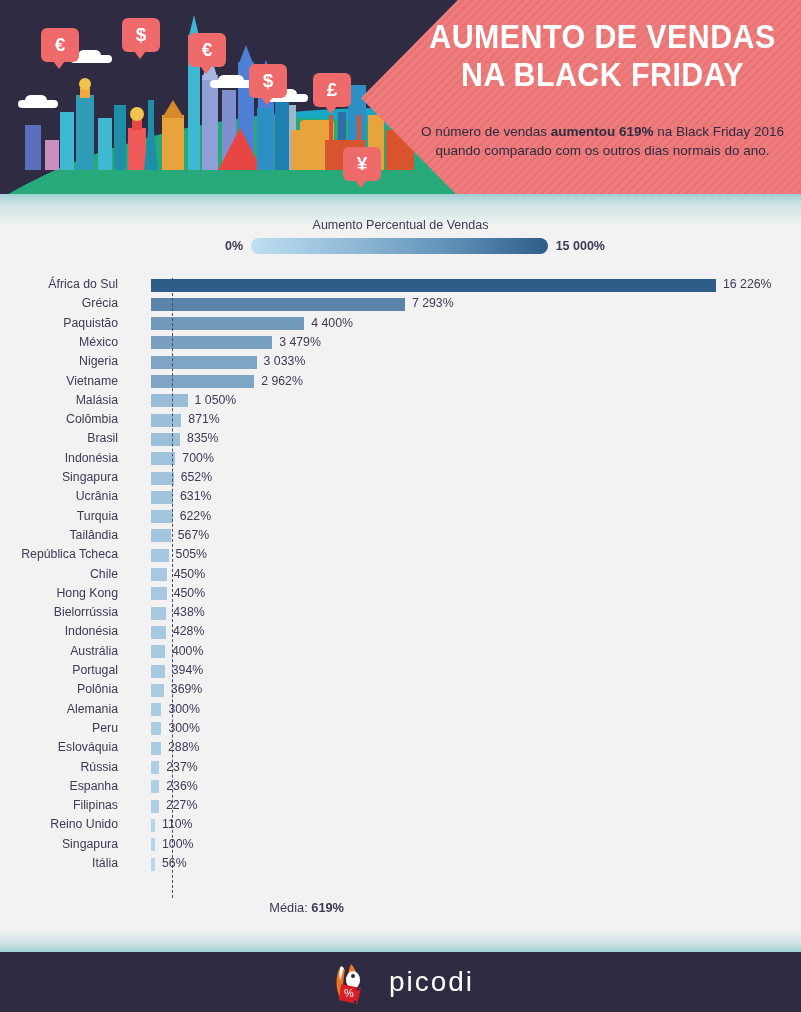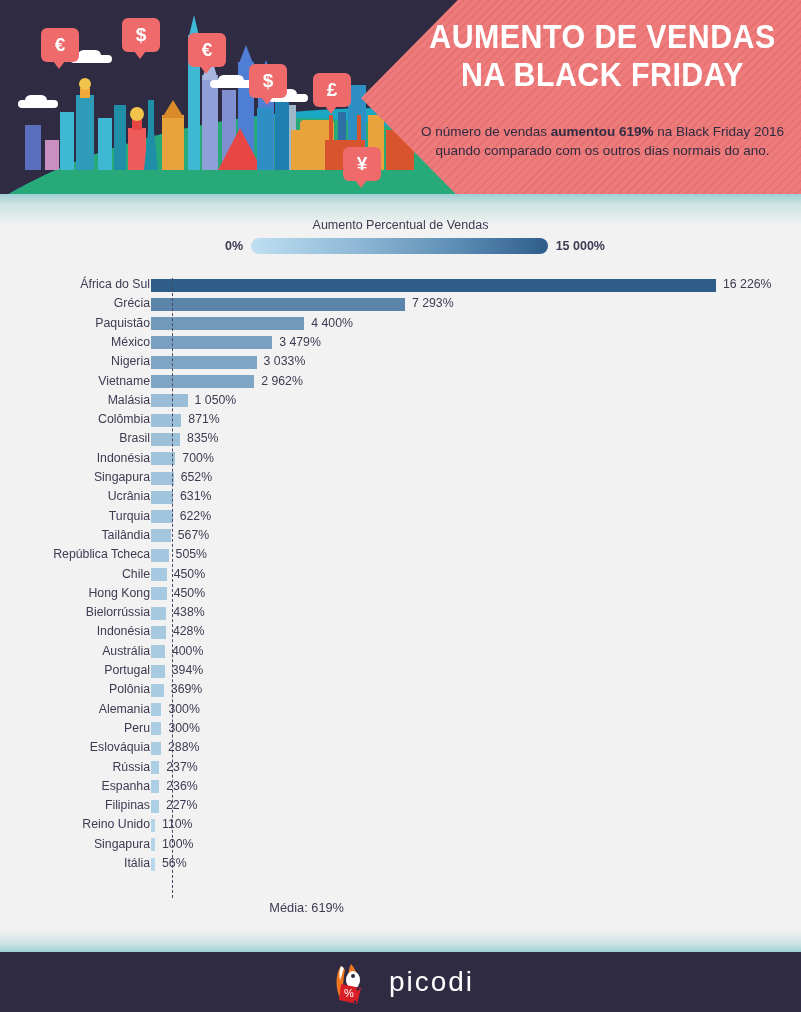--- a/index.html
+++ b/index.html
@@ -97,40 +97,40 @@
   .legend-max { margin-left:8px; }
   .legend-bar {
     flex:1; height:16px; border-radius:8px;
     background:linear-gradient(to right, #bfdff2 0%, #8fb9d6 35%, #5b8cb4 70%, #2e5d8a 100%);
   }
 
   
   .chart { position:absolute; left:0; top:276px; width:801px; height:640px; }
   .row { position:absolute; left:0; width:801px; height:19.3px; }
   .row-label {
-    position:absolute; left:0; top:1px; width:150px; text-align:right;
+    position:absolute; left:0; top:1px; width:118px; text-align:right;
     font-size:12.3px; color:#3d3a52; line-height:15px; white-space:nowrap;
   }
   .row-bar {
     position:absolute; left:151px; top:2.5px; height:13px;
   }
   .row-value {
     position:absolute; top:1px; font-size:12.3px; color:#3d3a52;
     line-height:15px; white-space:nowrap;
   }
   .avg-line {
     position:absolute; left:172px; top:278px; width:0;
     height:620px;
     border-left:1px dashed #4b4863;
   }
   .avg-label {
     position:absolute; left:0; top:900px; width:344px; text-align:right;
     font-size:12.8px; color:#3d3a52;
   }
-  .avg-label b { font-weight:normal; }
+  .avg-label b { font-weight:bold; }
 
   
   .footer-fade {
     position:absolute; left:0; top:930px; width:801px; height:22px;
     background:linear-gradient(to bottom, #f2f2f2 0%, #cfe3e4 60%, #9ed0d4 100%);
   }
   .footer {
     position:absolute; left:0; top:952px; width:801px; height:60px;
     background:#2e2b42; display:flex; align-items:center; justify-content:center;
   }

